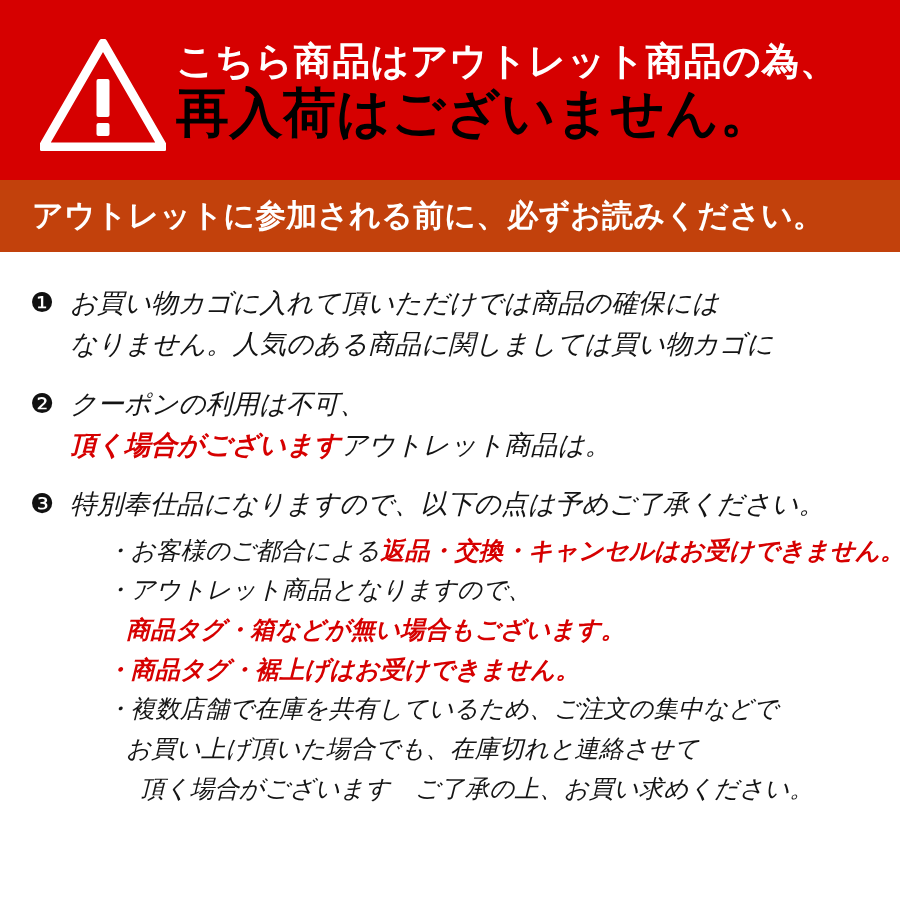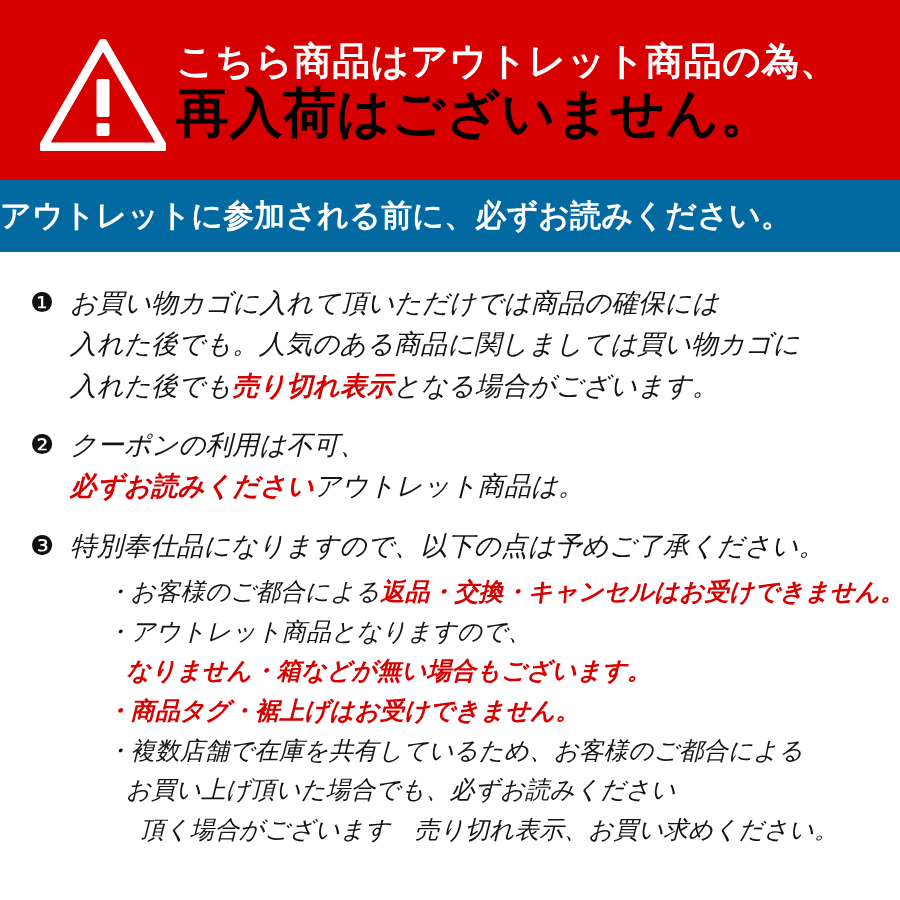--- a/index.html
+++ b/index.html
@@ -36,24 +36,25 @@
     font-size:53px;
     font-weight:bold;
     letter-spacing:0.01em;
     line-height:1.25;
     white-space:nowrap;
     font-family:Liberation Mono, monospace;
   }
 
   
   .blackbar {
-    background:#0369a1;
+    background:#c2410c;
     height:72px;
     display:flex;
     align-items:center;
+    padding-left:32px;
   }
   .blackbar-text {
     color:#ffffff;
     font-size:31px;
     font-weight:bold;
     letter-spacing:0.005em;
     white-space:nowrap;
   }
 
   
@@ -109,66 +110,63 @@
 
   <div class="content">
 
     <div class="item">
       <div class="num">❶</div>
       <div class="item-body">
         <div class="ln">
           <span>お買い物カゴに入れて頂いただけでは商品の確保には</span>
         </div>
         <div class="ln">
-          <span>入れた後でも。人気のある商品に関しましては買い物カゴに</span>
-        </div>
-        <div class="ln">
-          <span>入れた後でも</span><span class="red">売り切れ表示</span><span>となる場合がございます。</span>
+          <span>なりません。人気のある商品に関しましては買い物カゴに</span>
         </div>
       </div>
     </div>
 
     <div class="item">
       <div class="num">❷</div>
       <div class="item-body">
         <div class="ln">
           <span>クーポンの利用は不可、</span>
         </div>
         <div class="ln">
-          <span class="red">必ずお読みください</span><span>アウトレット商品は。</span>
+          <span class="red">頂く場合がございます</span><span>アウトレット商品は。</span>
         </div>
       </div>
     </div>
 
     <div class="item">
       <div class="num">❸</div>
       <div class="item-body">
         <div class="ln">
           <span>特別奉仕品になりますので、以下の点は予めご了承ください。</span>
         </div>
         <div class="sub">
           <div class="ln">
             <span>・お客様のご都合による</span><span class="red">返品・交換・キャンセルはお受けできません。</span>
           </div>
           <div class="ln">
             <span>・アウトレット商品となりますので、</span>
           </div>
           <div class="ln indent1">
-            <span class="red">なりません・箱などが無い場合もございます。</span>
+            <span class="red">商品タグ・箱などが無い場合もございます。</span>
           </div>
           <div class="ln">
             <span class="red">・商品タグ・裾上げはお受けできません。</span>
           </div>
           <div class="ln">
-            <span>・複数店舗で在庫を共有しているため、お客様のご都合による</span>
+            <span>・複数店舗で在庫を共有しているため、ご注文の集中などで</span>
           </div>
           <div class="ln indent1">
-            <span>お買い上げ頂いた場合でも、必ずお読みください</span>
+            <span>お買い上げ頂いた場合でも、在庫切れと連絡させて</span>
           </div>
           <div class="ln indent2">
-            <span>頂く場合がございます　売り切れ表示、お買い求めください。</span>
+            <span>頂く場合がございます　ご了承の上、お買い求めください。</span>
           </div>
         </div>
       </div>
     </div>
 
   </div>
 </div>
 
 </body></html>

